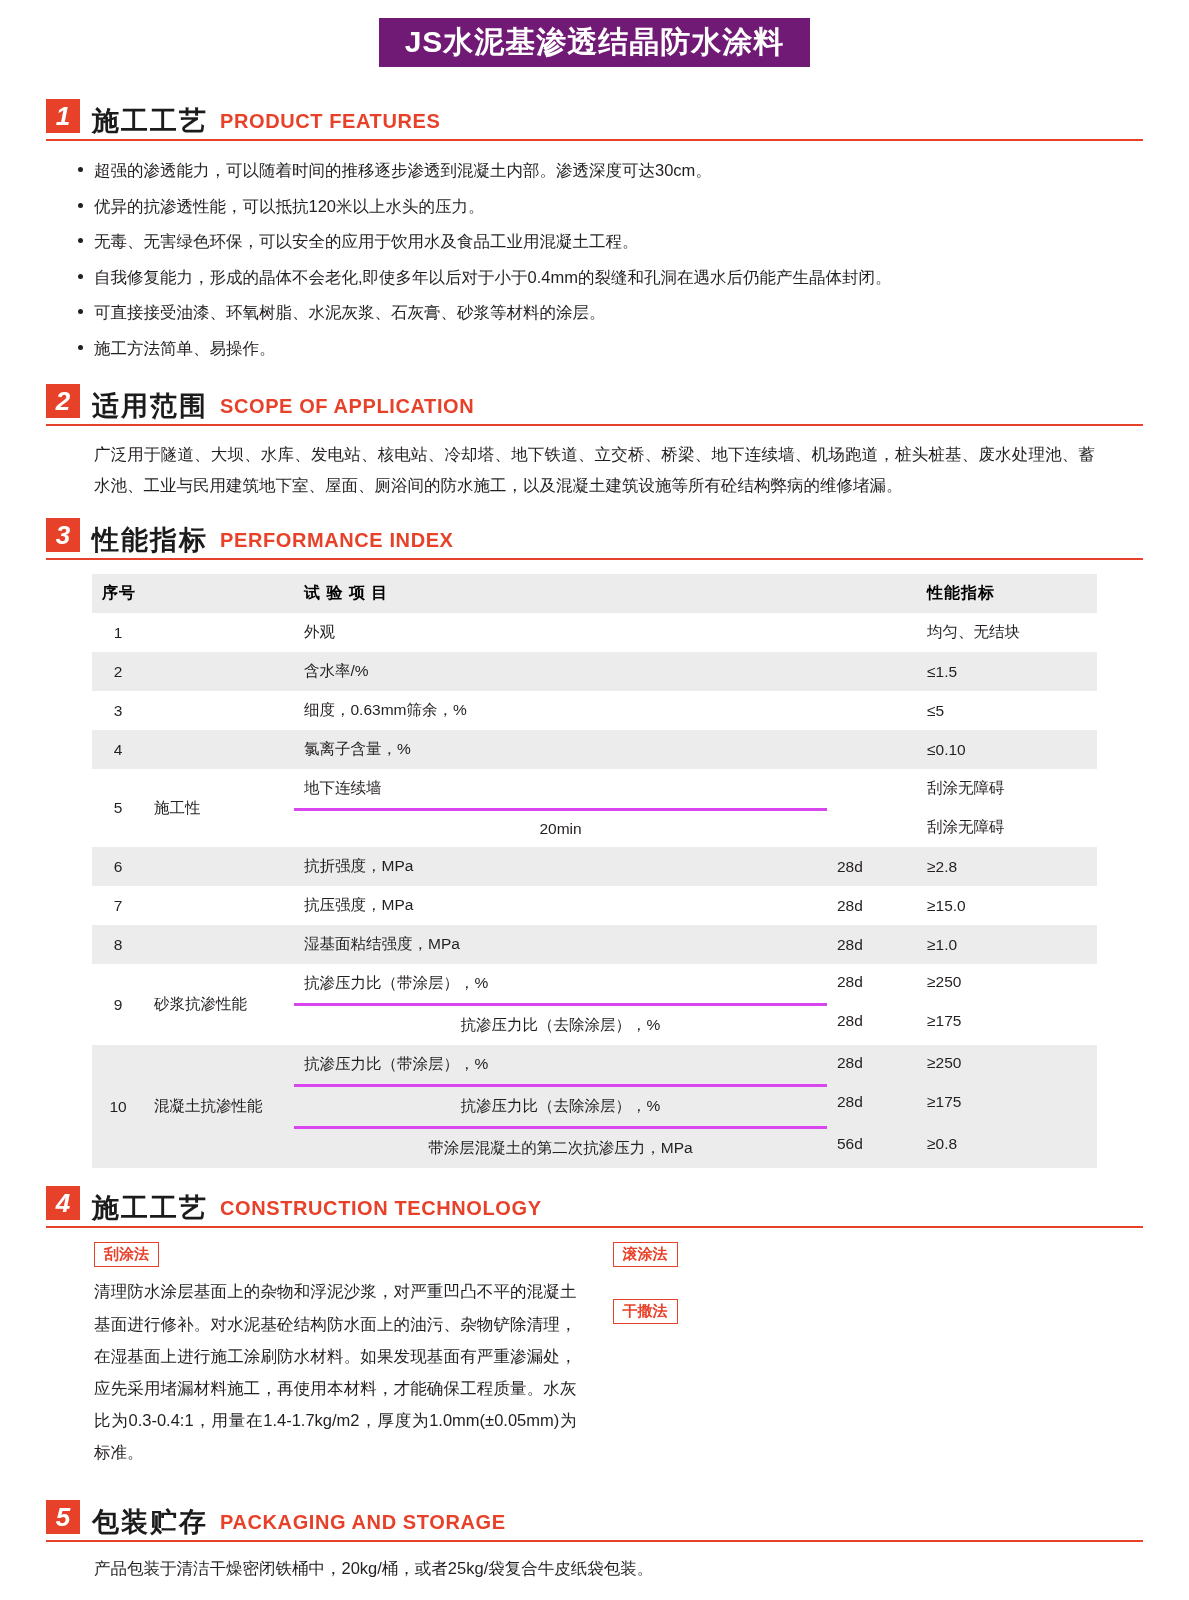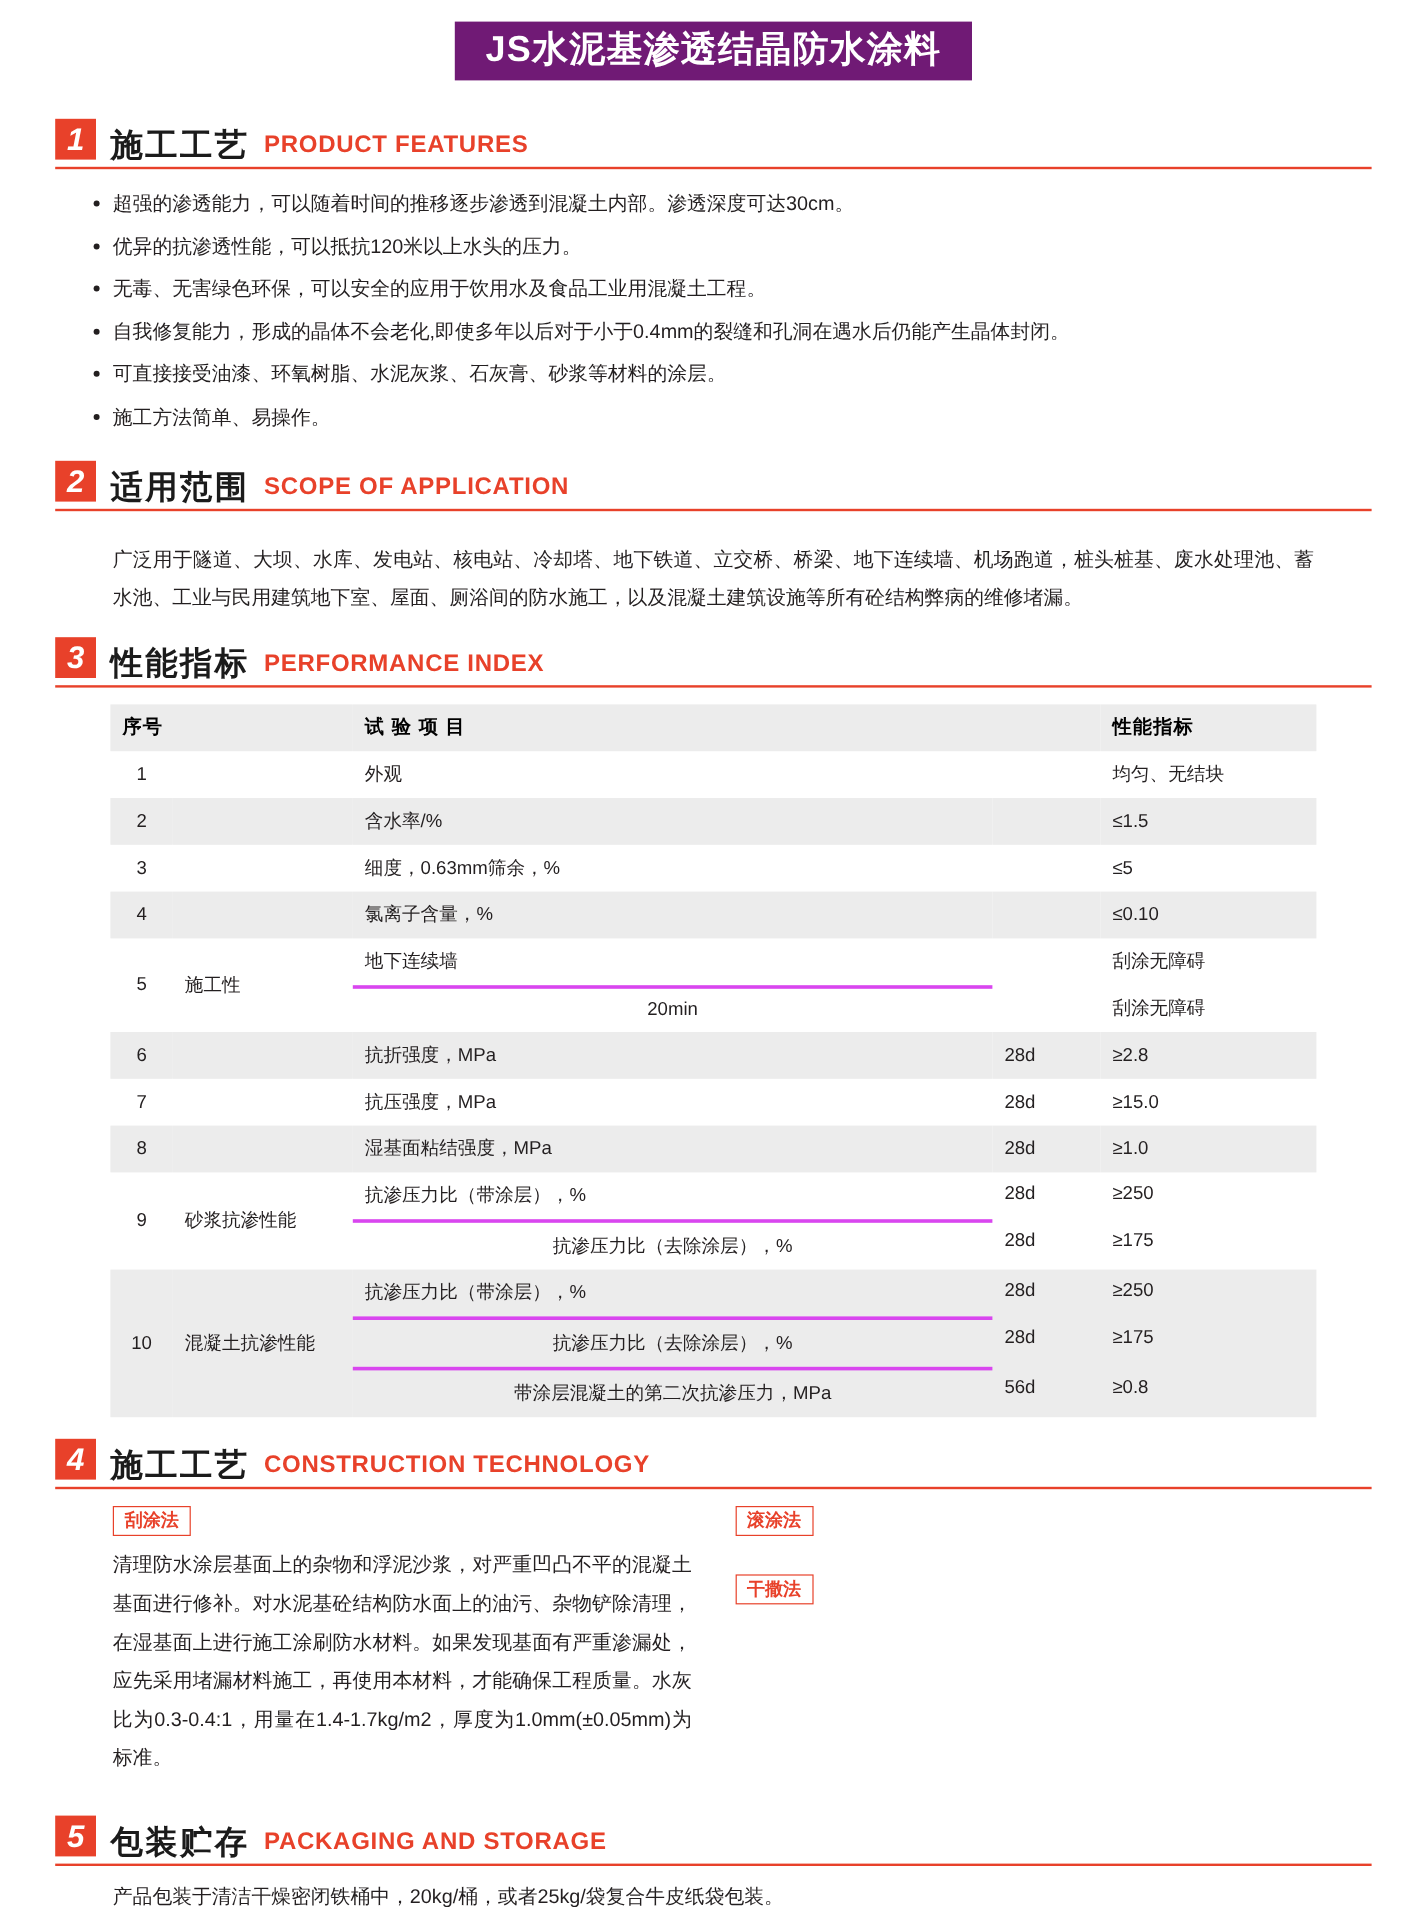--- a/index.html
+++ b/index.html
@@ -76,21 +76,21 @@
     left: -16px; top: 14px;
     width: 5px; height: 5px;
     border-radius: 50%;
     background:#231f20;
   }
 
   
   .para {
     font-size: 16.5px;
     line-height: 1.85;
-    padding: 26px 48px 0 48px;
+    padding: 13px 48px 0 48px;
     text-align: justify;
     color:#231f20;
   }
 
   
   .tbl-wrap { padding: 14px 46px 0 46px; }
   table.perf { width:100%; border-collapse: collapse; font-size: 15.5px; }
   table.perf th, table.perf td { padding: 0; }
   table.perf thead th {
     background:#ececec;

